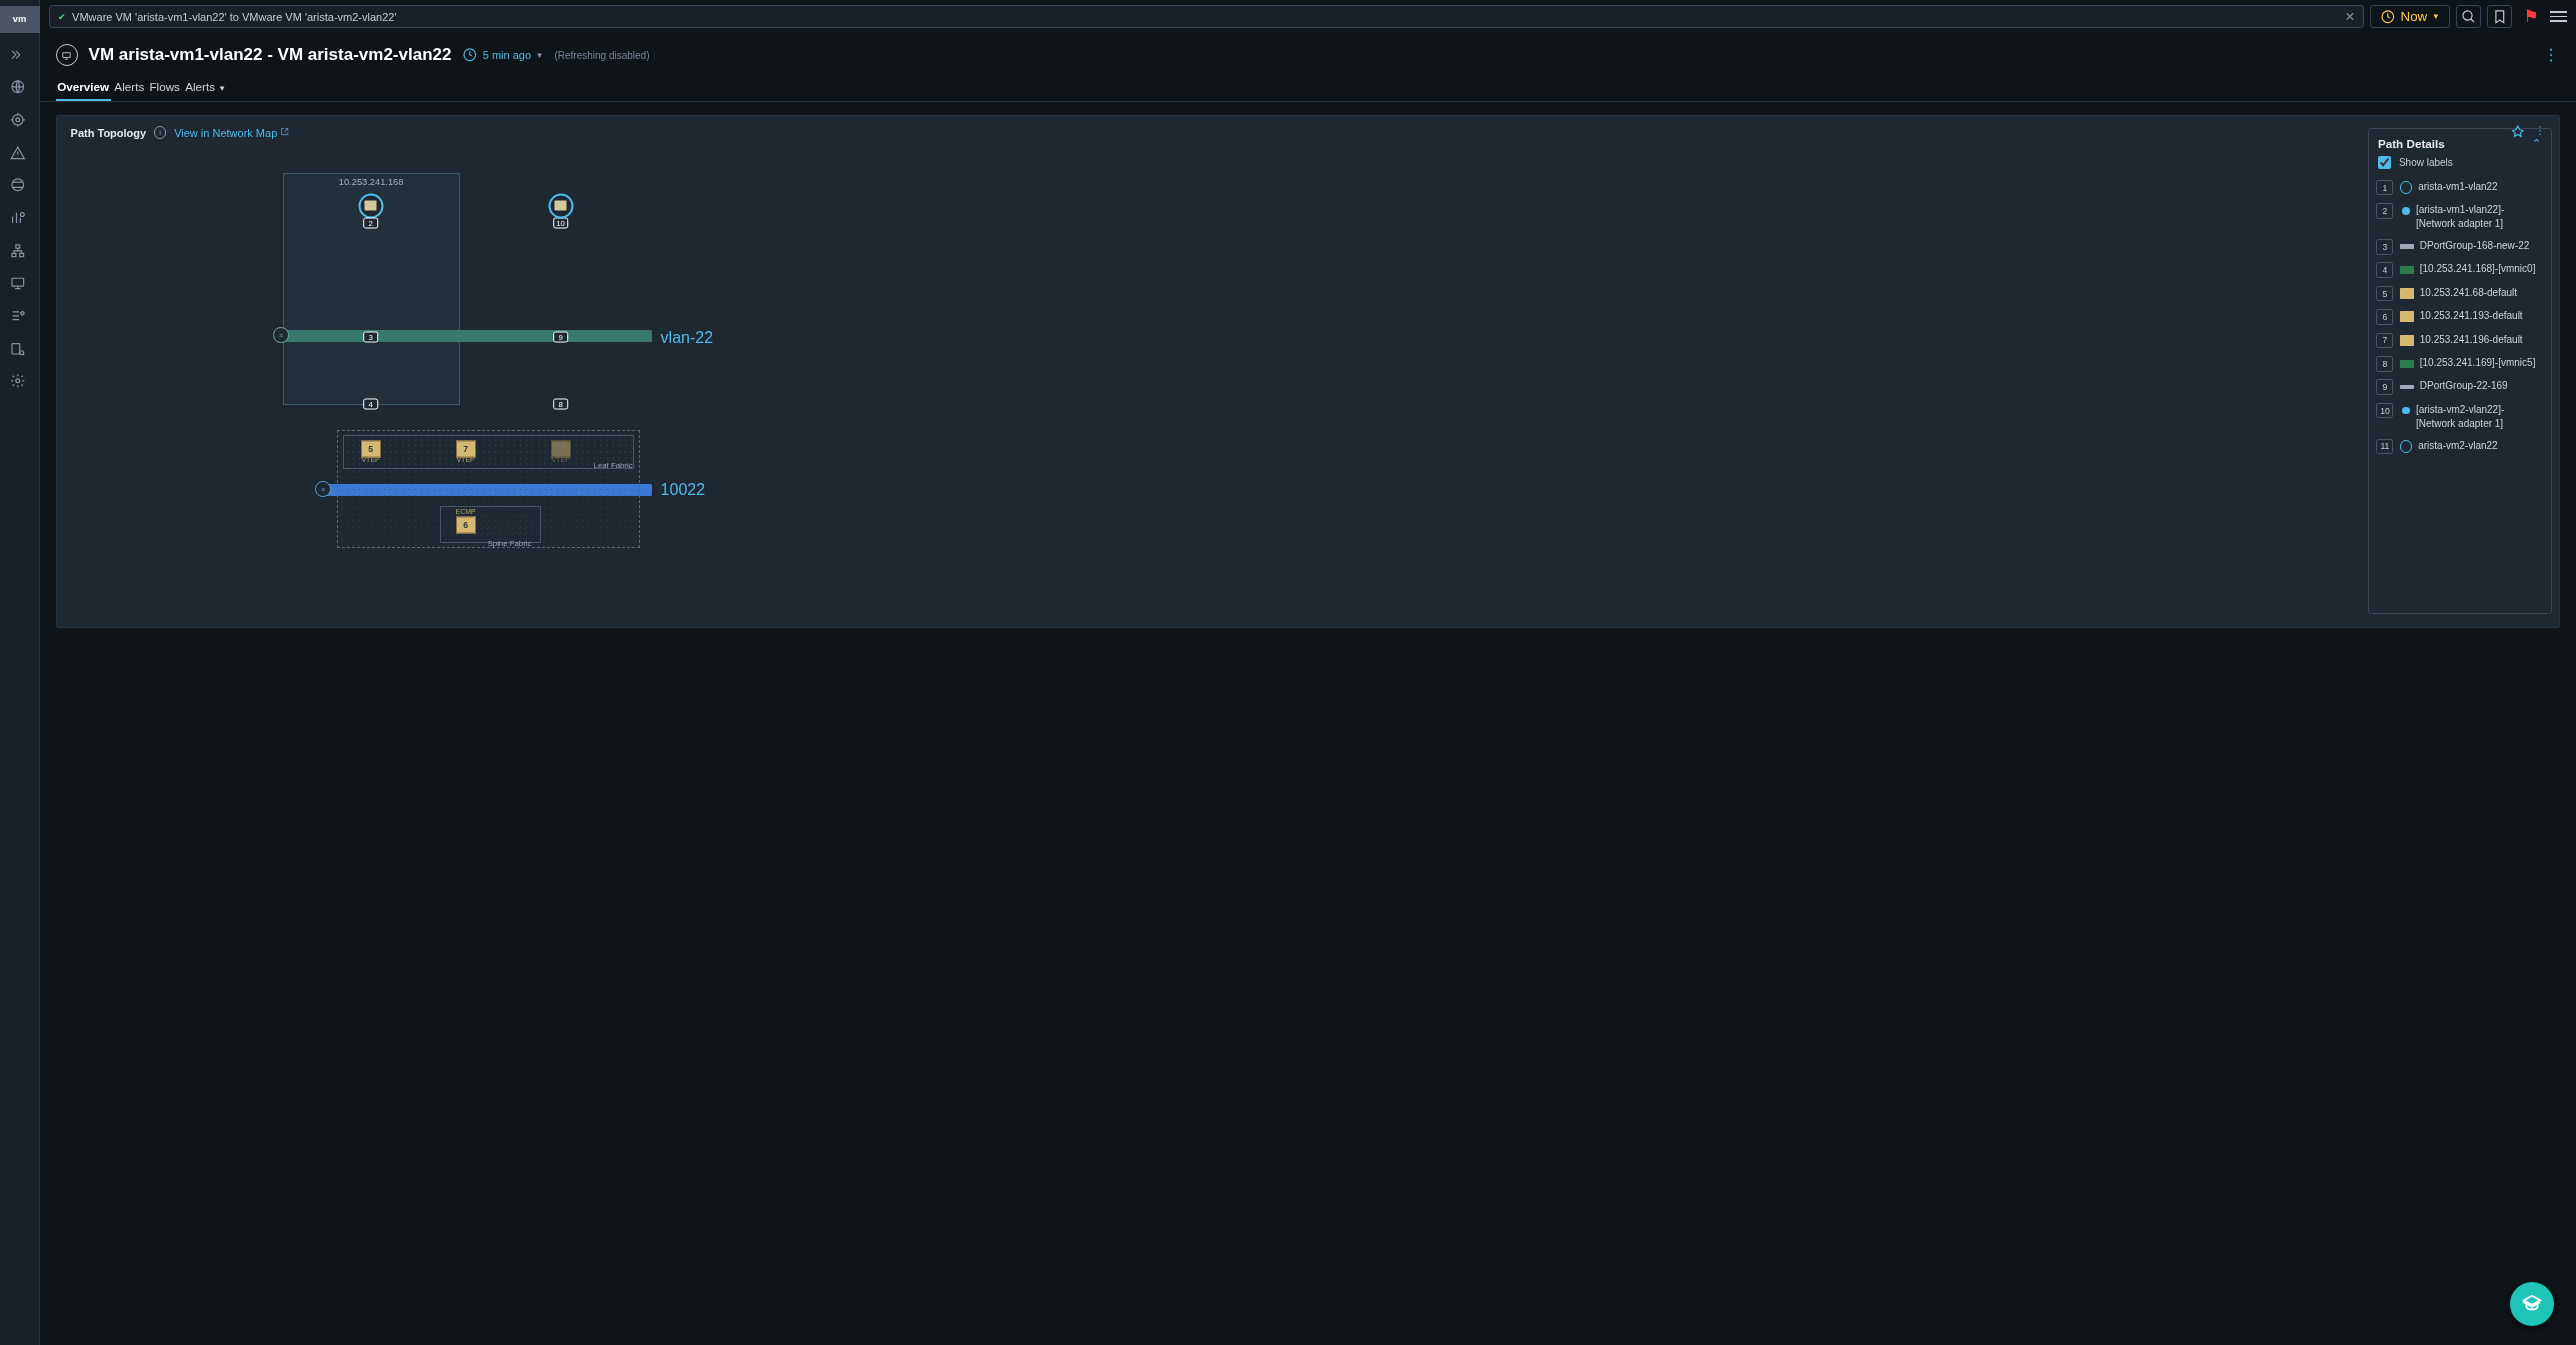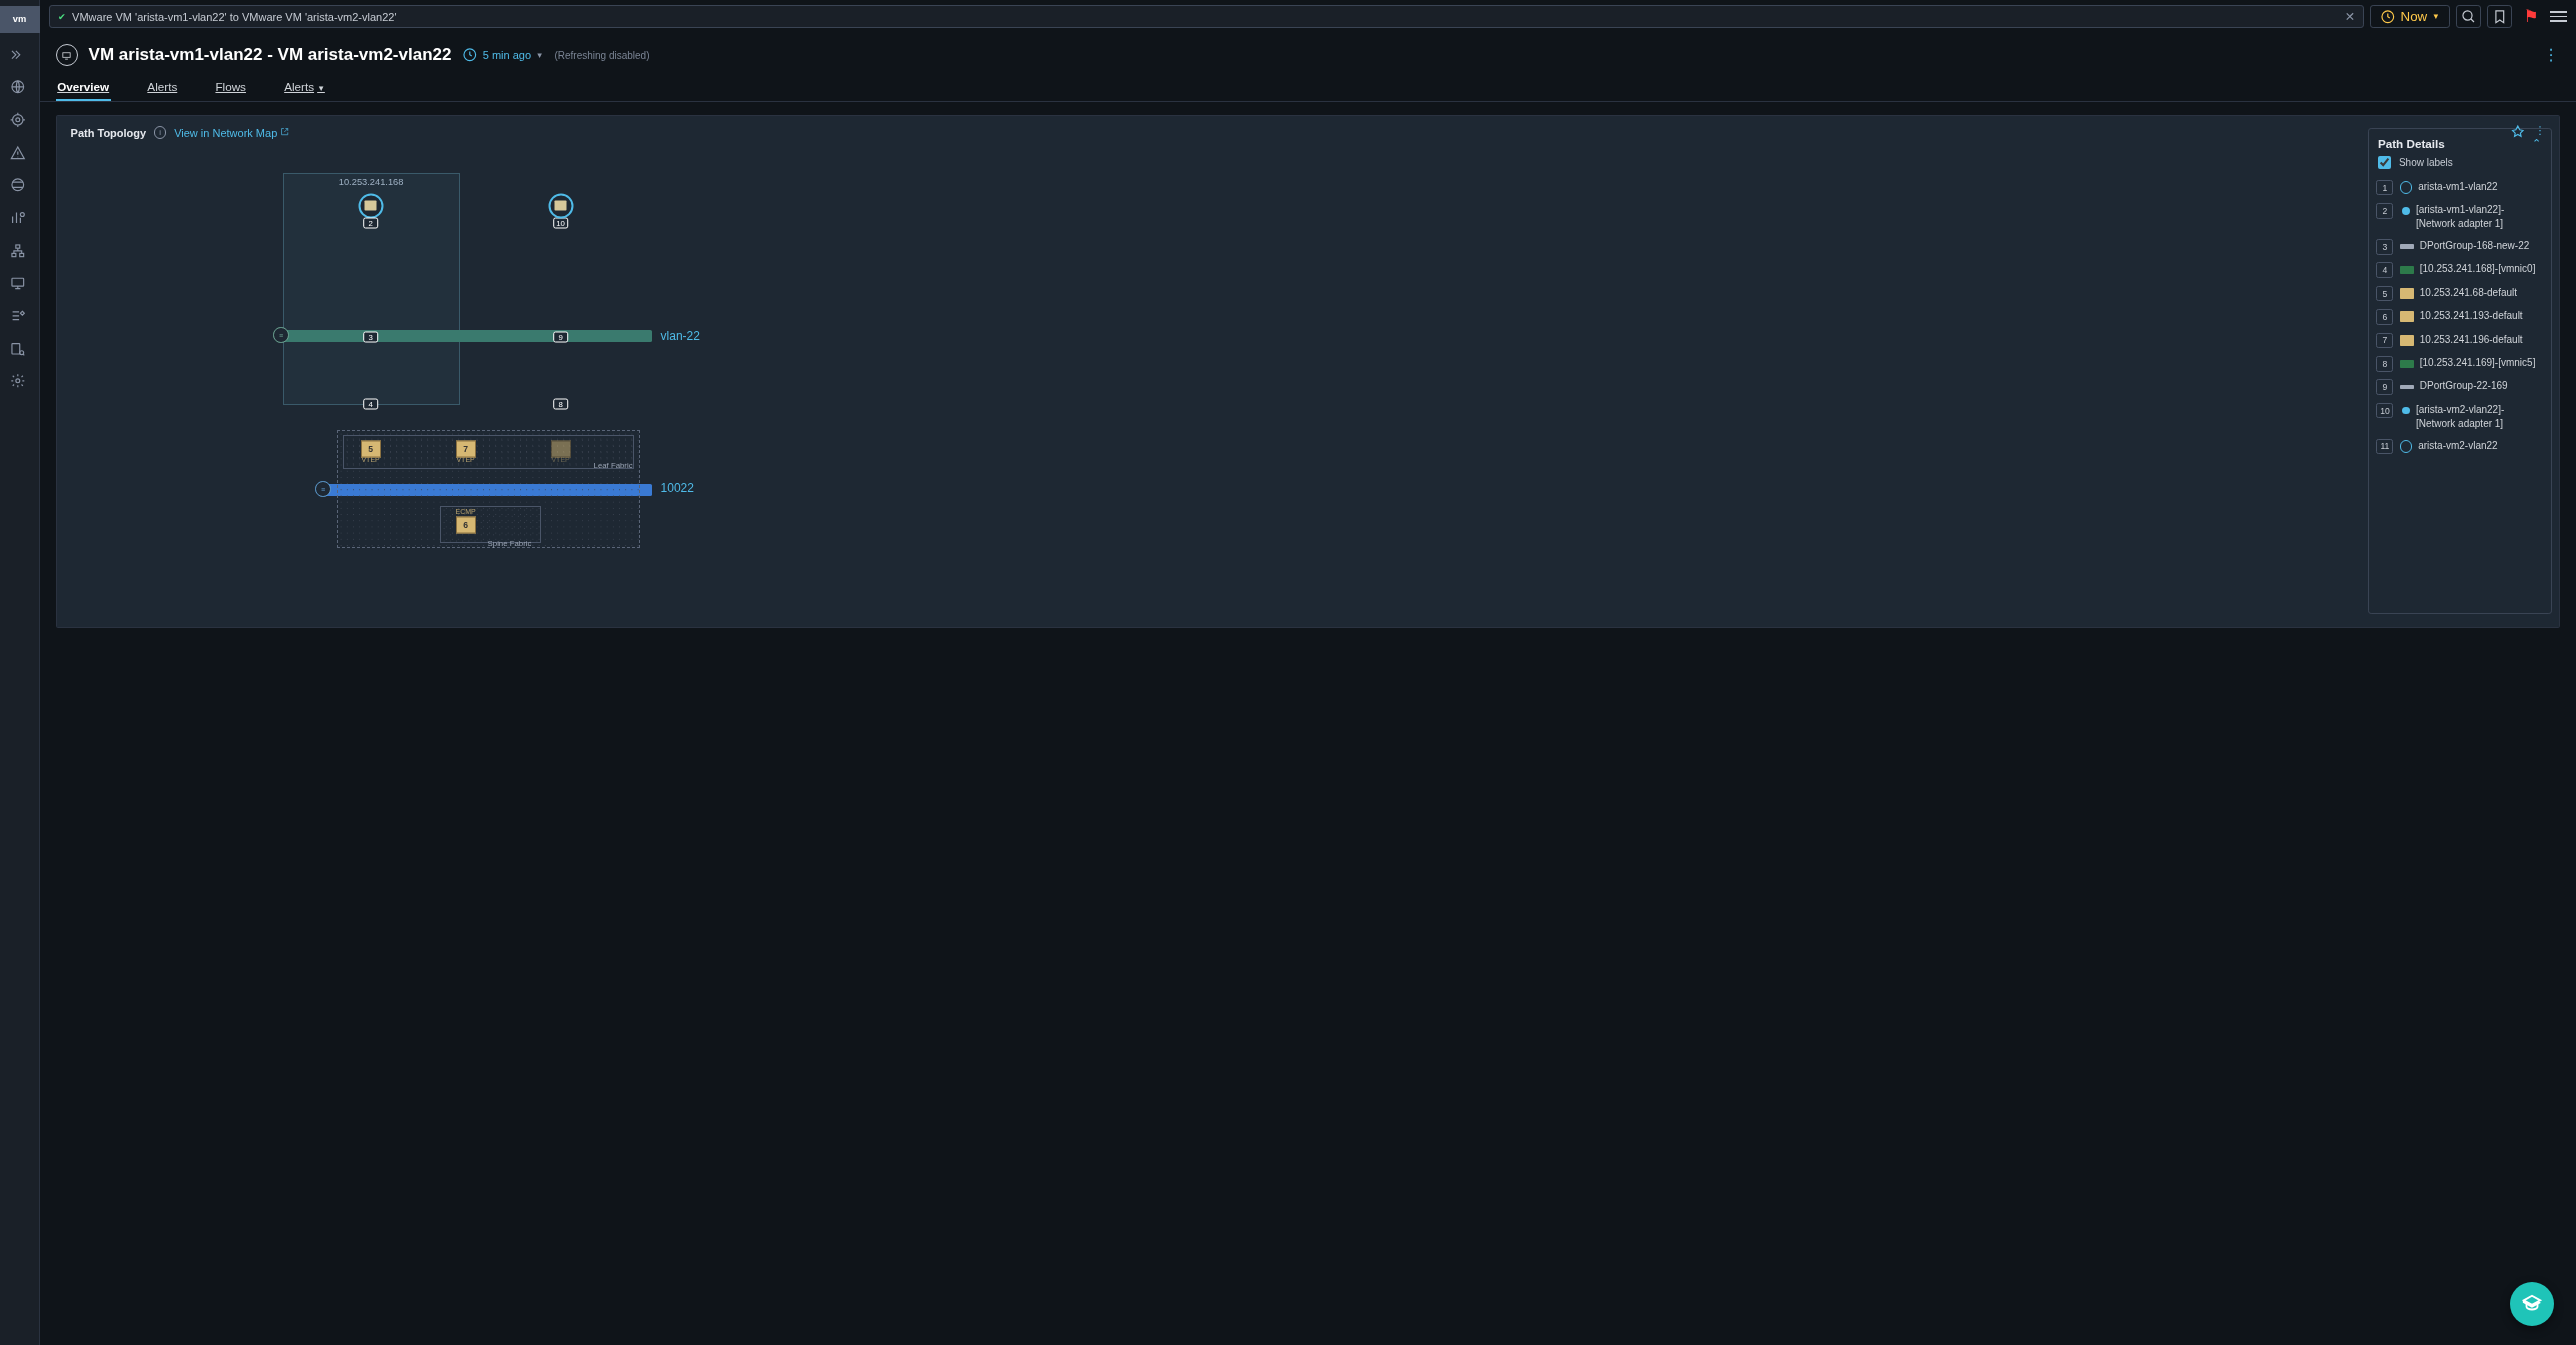--- a/index.html
+++ b/index.html
@@ -91,24 +91,23 @@
   display:flex; align-items:center; justify-content:center;
 }
 .page-title { color: #fff; font-size: 17px; font-weight: 600; }
 .time-badge {
   display: flex; align-items: center; gap: 4.7px;
   color: #4fbbe8; cursor: pointer;
 }
 .refresh-note { color: #7a8494; font-size: 10px; }
 .more-dots { margin-left: auto; color: #4fbbe8; cursor:pointer; font-size: 15.6px; letter-spacing: 1.6px; }
 .tabs {
-  display: flex; gap: 35px;
+  display: flex; gap: 2px;
   padding: 7.8px 15.6px 0 15.6px;
   border-bottom: 0.8px solid #2a3240;
-  text-decoration: underline;
 }
 .tab {
   padding: 6.2px 1.6px;
   color: #d0d4d9;
   cursor: pointer;
   font-size: 11.7px;
 }
 .tab.active {
   color: #fff;
   border-bottom: 2.3px solid #4fbbe8;
@@ -195,21 +194,21 @@
   background: #3a7a6e;
   border-radius: 1.6px;
 }
 .vlan-bar.lower { background:#3a7ad4; }
 .vlan-icon {
   position:absolute; width:15.6px; height:15.6px; border:1.6px solid #6fa896; border-radius:50%;
   background:#1e2833; left:-9.3px; top:-2.3px;
   display:flex;align-items:center;justify-content:center;font-size:7px;color:#6fa896;
 }
 .vlan-icon.lower { border-color:#5f9fd4; color:#5f9fd4;}
-.vlan-label { position:absolute; color:#4fbbe8; font-size:12px;}
+.vlan-label { position:absolute; color:#4fbbe8; font-size:16px;}
 .node-small {
   position:absolute;
   width:15.6px; height:11px;
   border:0.8px solid #fff; border-radius:2.3px;
   background:#1e2833; color:#fff;
   display:flex; align-items:center; justify-content:center;
   font-size:7.8px; z-index:3;
   transform: translate(-50%, -50%);
 }
 .vm-node {

